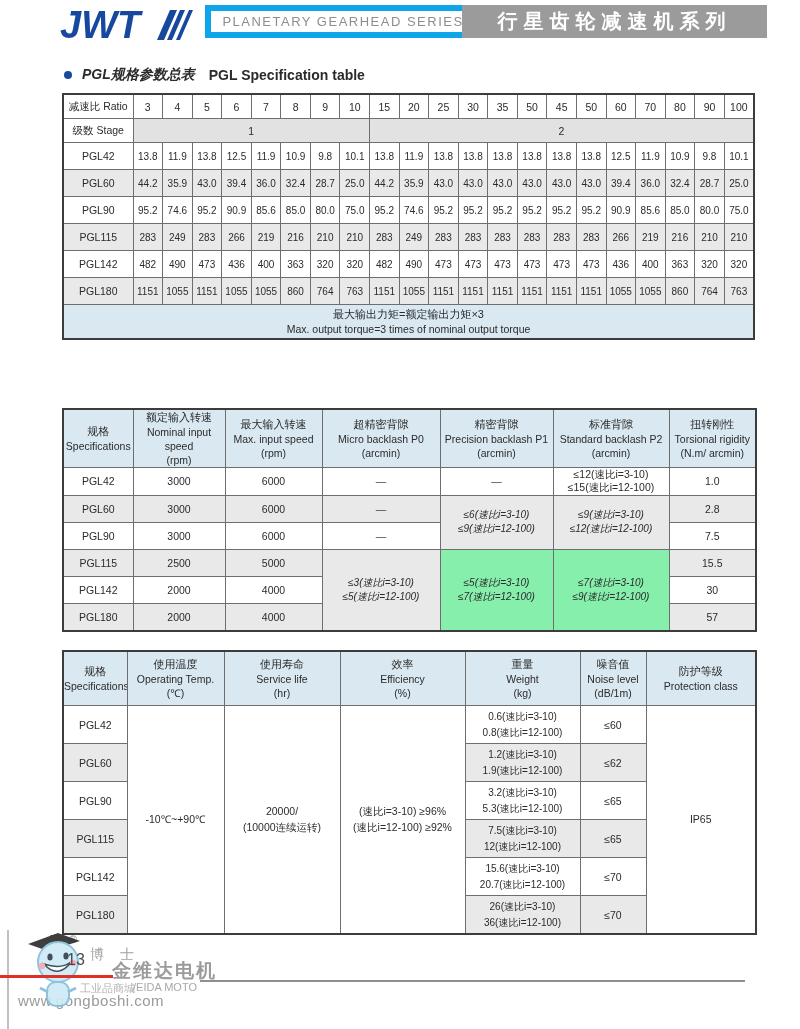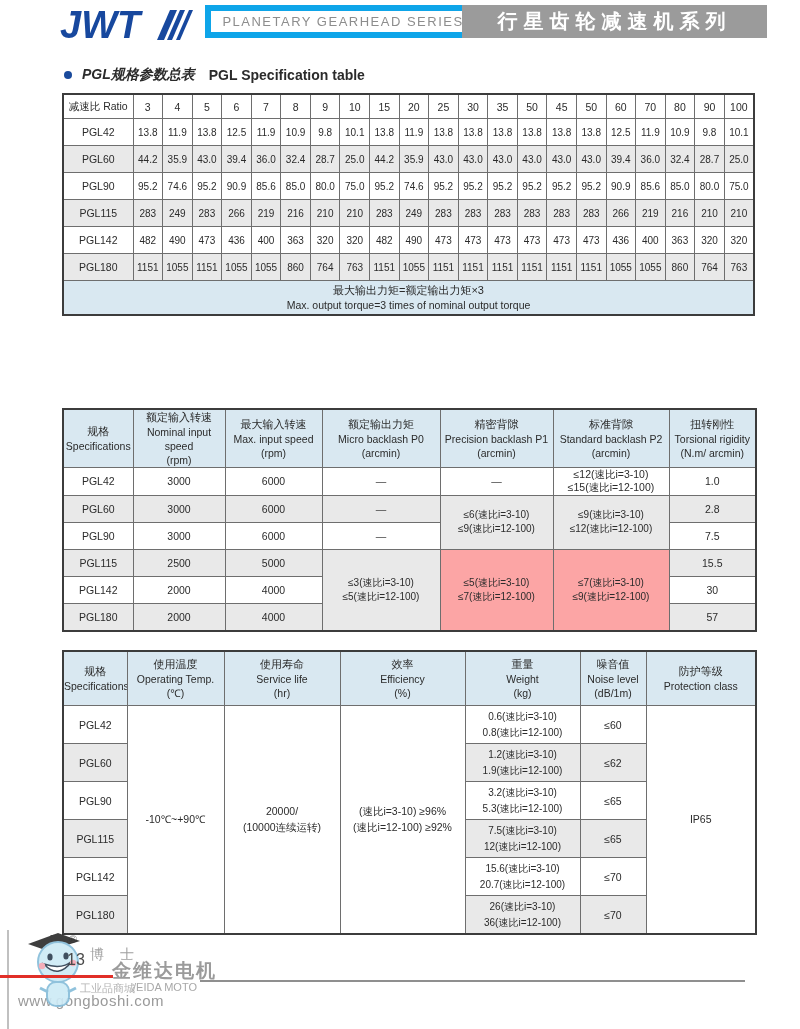--- a/index.html
+++ b/index.html
@@ -40,22 +40,22 @@
   .t1 .srow td{height:23px;font-size:10.5px;}
   .t1 .note td{height:33px;}
   .t1 .model{font-size:10.5px;}
   .t1 tr.data td{height:26px;}
 
   .t2wrap{position:absolute;left:62px;top:408px;}
   .t2 .hdr td{height:47px;}
   .t2 td{font-size:10.5px;}
   .t2 tr.data td{height:26px;}
   .small2{font-size:9.5px;line-height:1.25;}
-  .merged div{font-size:10px;margin:0 0;}
-  .mw{background:#fca5a5;}
+  .merged div{font-size:10px;margin:0 0;font-style:italic;}
+  .mw{background:#86efac;}
   .mg{background:#e9e9e9;}
   .dashcell{font-size:13px;color:#444;}
 
   .t3wrap{position:absolute;left:62px;top:650px;}
   .t3 .hdr td{height:53px;}
   .t3 td{font-size:10.5px;}
   .t3 tr.data td{height:37px;}
   .wline{font-size:10px;line-height:1.55;text-align:center;}
   .mcell{background:#fff;font-size:10.5px;line-height:1.5;}
 
@@ -122,20 +122,25 @@
             <td>35</td>
             <td>50</td>
             <td>45</td>
             <td>50</td>
             <td>60</td>
             <td>70</td>
             <td>80</td>
             <td>90</td>
             <td>100</td>
           </tr>
+      <tr class="srow">
+        <td>级数 Stage</td>
+        <td class="stagebg" colspan="8">1</td>
+        <td class="stagebg" colspan="13">2</td>
+      </tr>
       </tbody>
         <tbody id="torque-body">
           <tr class="data">
             <td class="model">PGL42</td>
             <td>13.8</td>
             <td>11.9</td>
             <td>13.8</td>
             <td>12.5</td>
             <td>11.9</td>
             <td>10.9</td>
@@ -308,21 +313,21 @@
           <div class="h-zh">额定输入转速</div>
           <div class="h-en">Nominal input speed</div>
           <div class="h-un">(rpm)</div>
         </td>
         <td class="blue">
           <div class="h-zh">最大输入转速</div>
           <div class="h-en">Max. input speed</div>
           <div class="h-un">(rpm)</div>
         </td>
         <td class="blue">
-          <div class="h-zh">额定输出力矩</div>
+          <div class="h-zh">超精密背隙</div>
           <div class="h-en">Micro backlash P0</div>
           <div class="h-un">(arcmin)</div>
         </td>
         <td class="blue">
           <div class="h-zh">精密背隙</div>
           <div class="h-en">Precision backlash P1</div>
           <div class="h-un">(arcmin)</div>
         </td>
         <td class="blue">
           <div class="h-zh">标准背隙</div>

